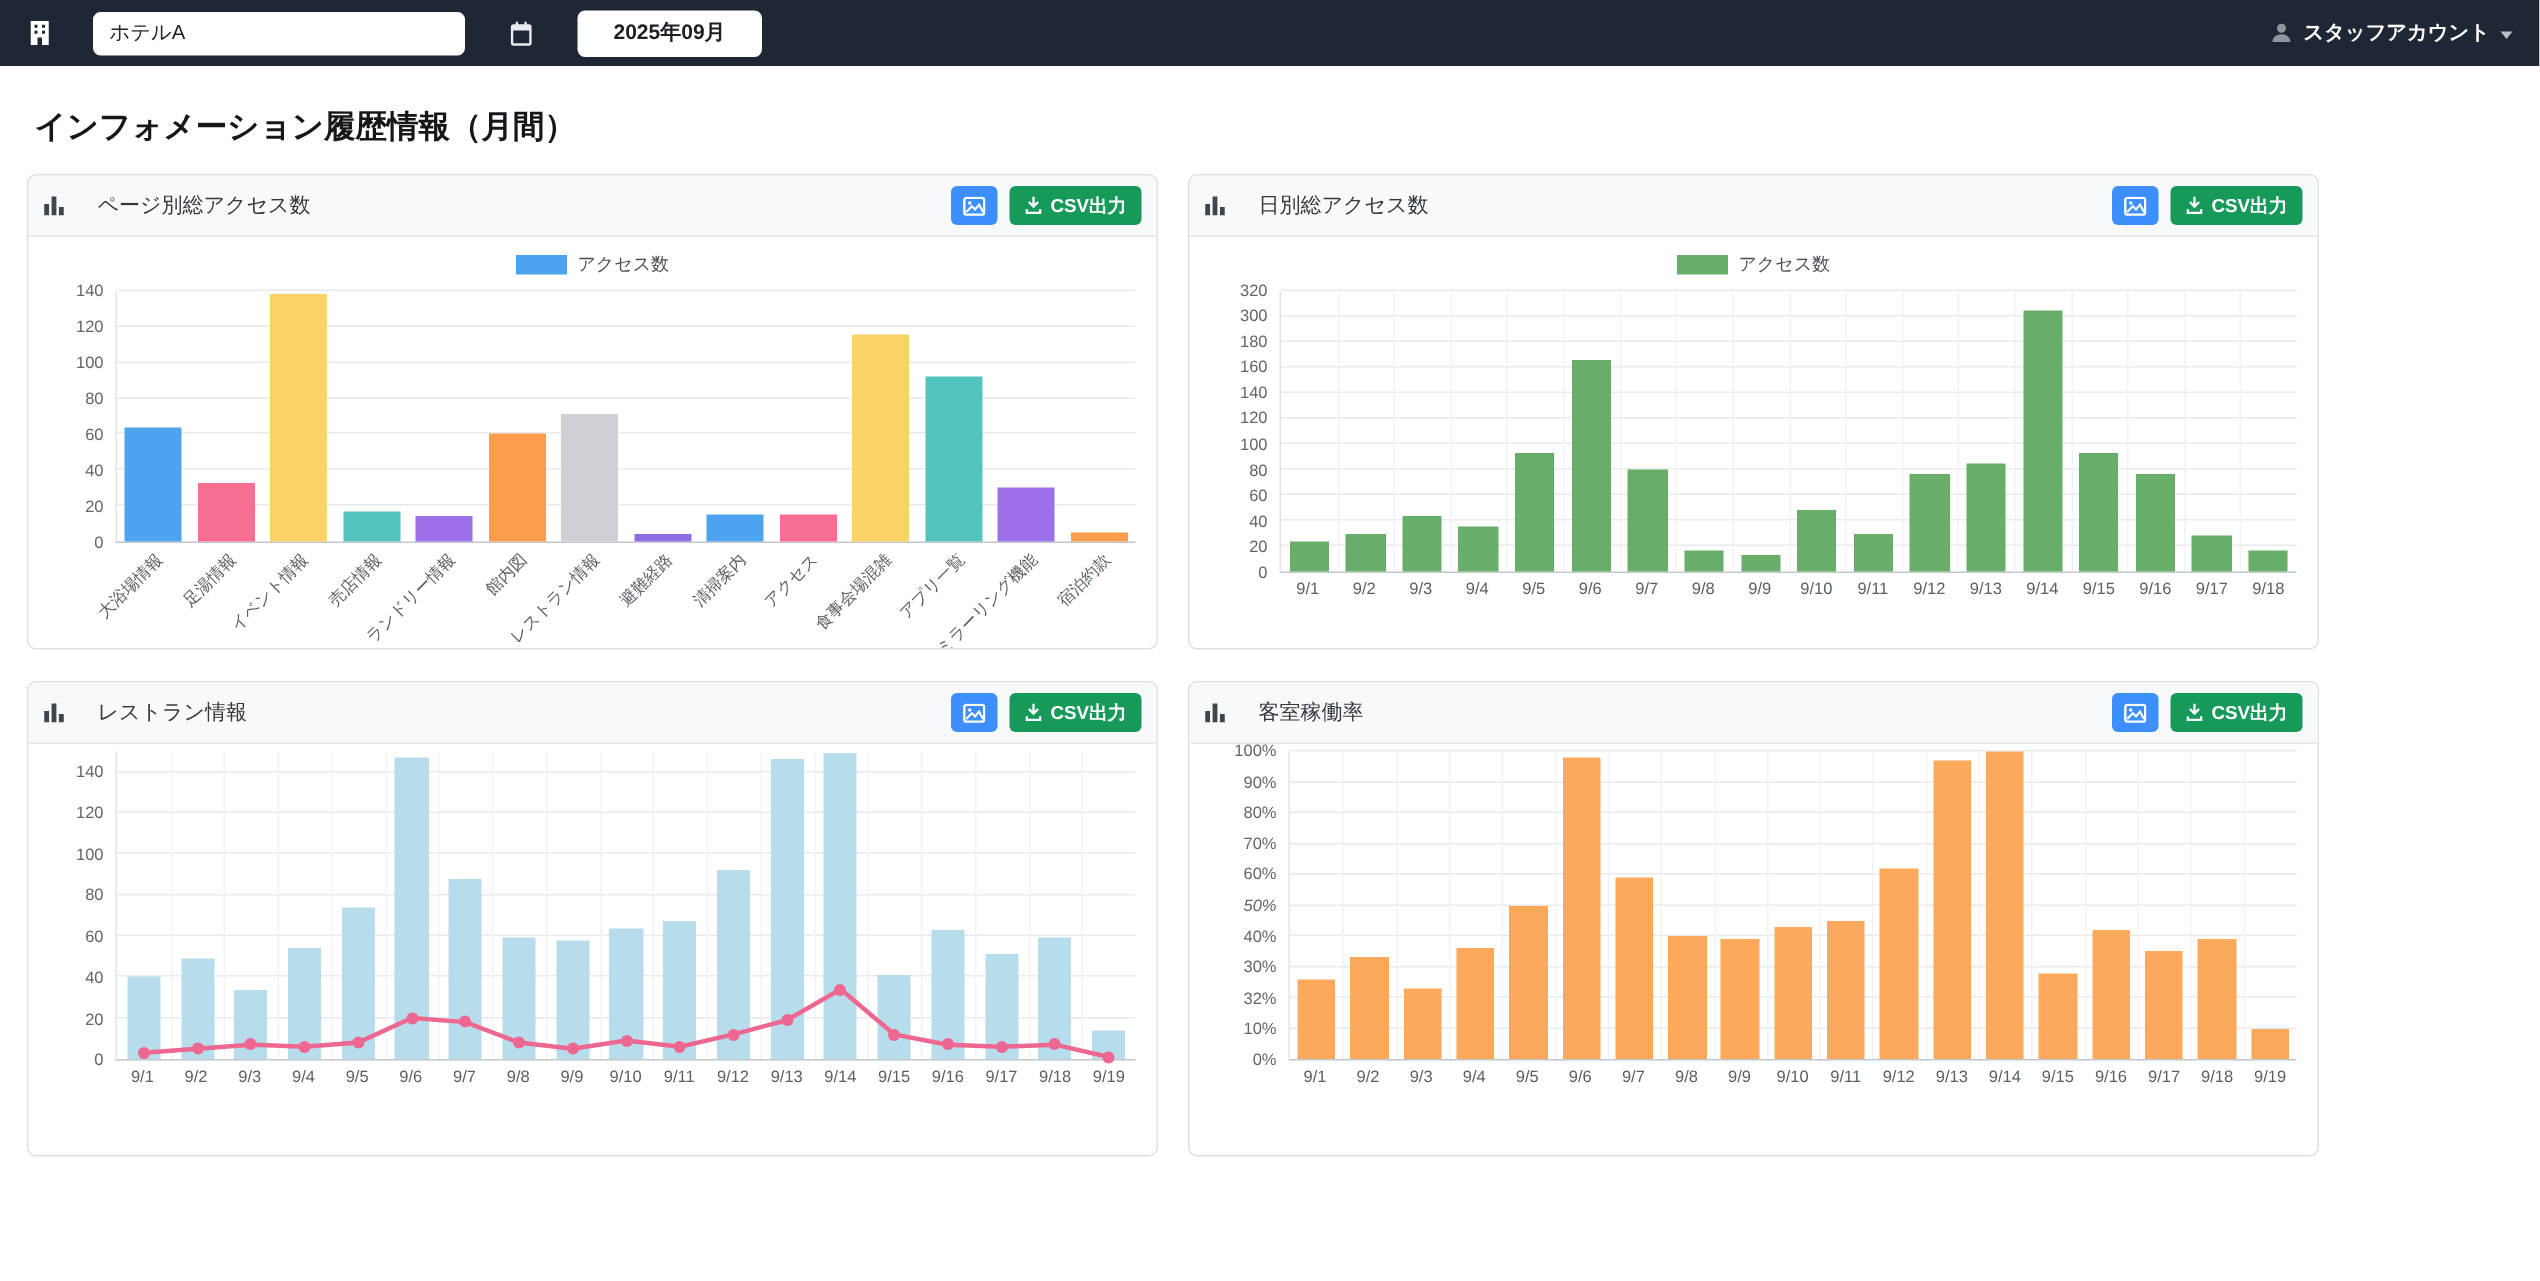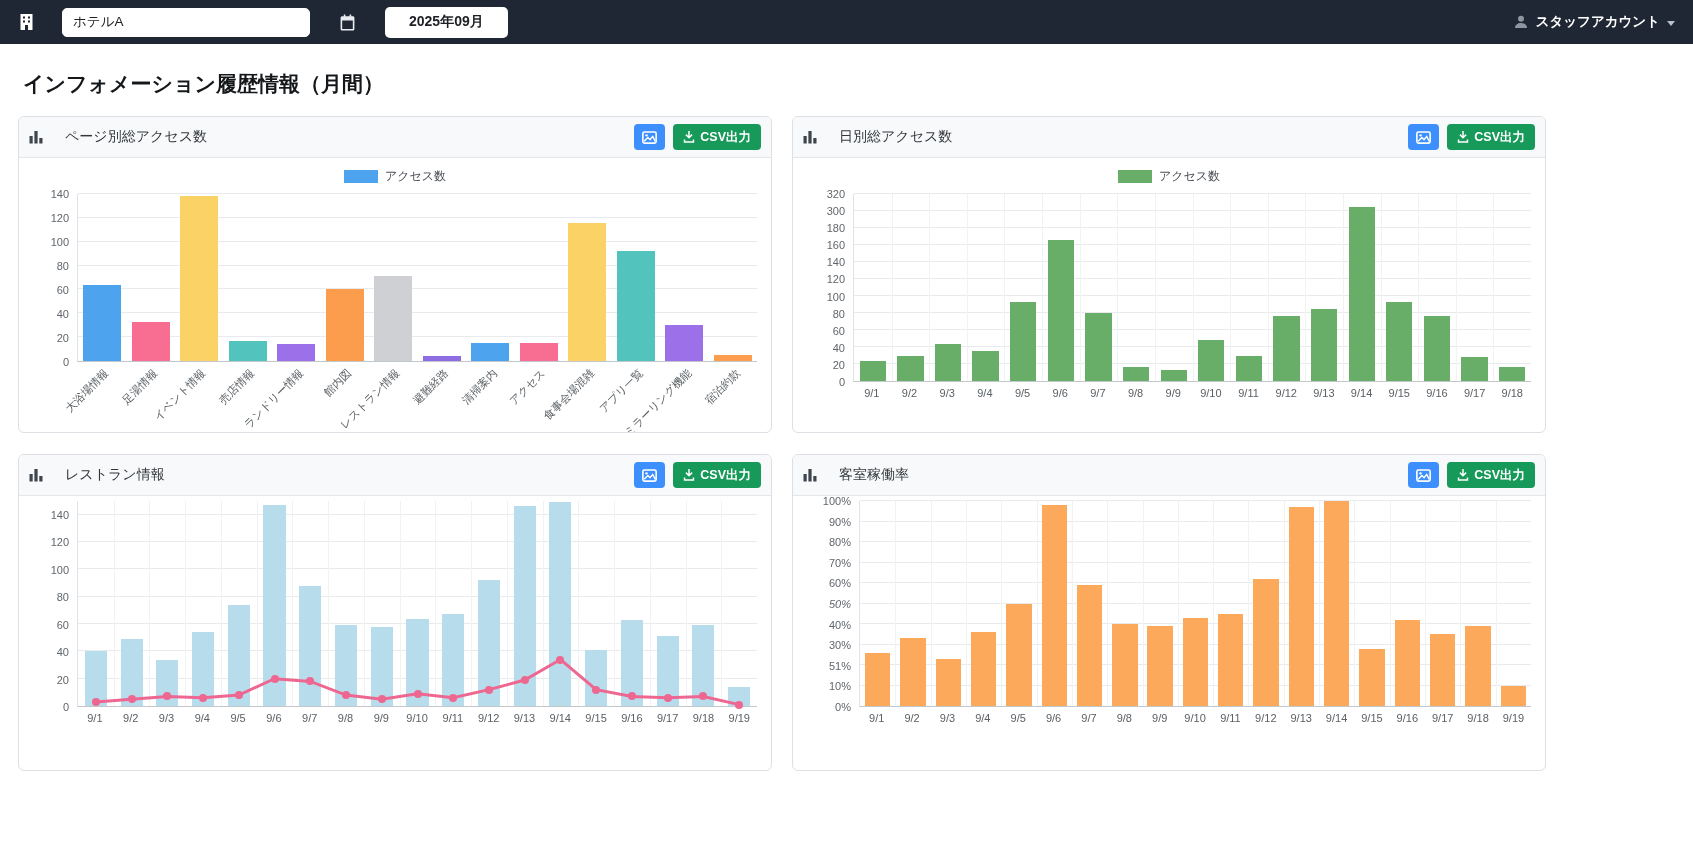--- a/index.html
+++ b/index.html
@@ -668,21 +668,21 @@
           <span>CSV出力</span>
         </button>
       </div>
     </div>
     <div class="card-body">
       <div class="chart">
           <div class="plot-row">
             <div class="y-axis" style="width: 52px;">
               <div class="y-label" style="bottom: 0%;">0%</div>
               <div class="y-label" style="bottom: 10%;">10%</div>
-              <div class="y-label" style="bottom: 20%;">51%</div>
+              <div class="y-label" style="bottom: 20%;">32%</div>
               <div class="y-label" style="bottom: 30%;">30%</div>
               <div class="y-label" style="bottom: 40%;">40%</div>
               <div class="y-label" style="bottom: 50%; font-style: italic;">50%</div>
               <div class="y-label" style="bottom: 60%; text-align: right;">60%</div>
               <div class="y-label" style="bottom: 70%;">70%</div>
               <div class="y-label" style="bottom: 80%;">80%</div>
               <div class="y-label" style="bottom: 90%;">90%</div>
               <div class="y-label" style="bottom: 100%;">100%</div>
             </div>
             <div class="plot" style="height: 206px;">

